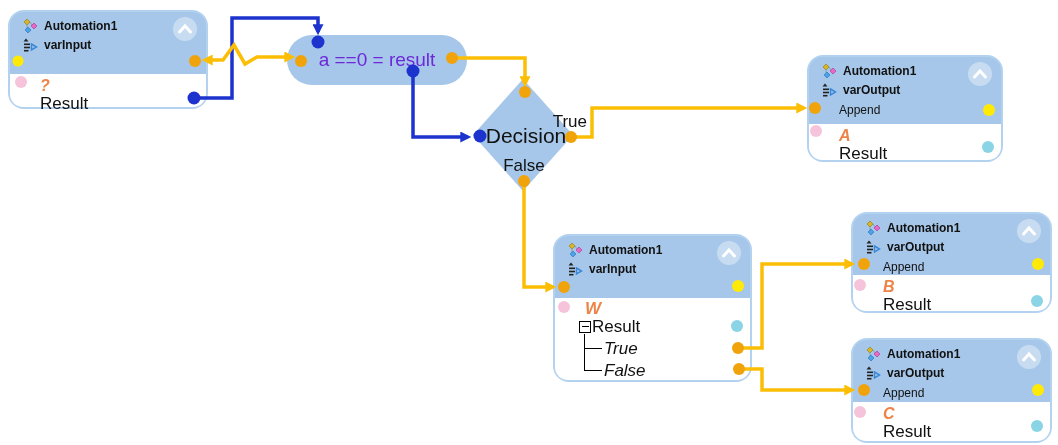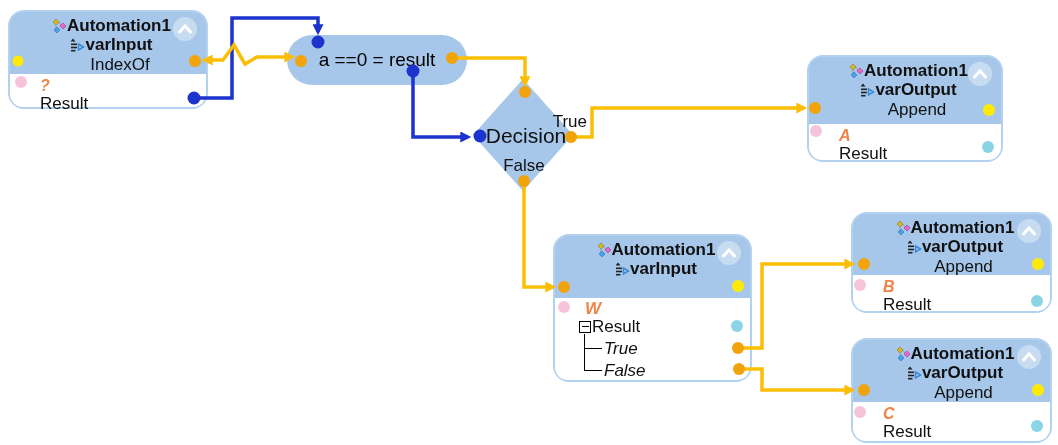--- a/index.html
+++ b/index.html
@@ -2,34 +2,34 @@
 <html><head>
 <meta charset="utf-8">
 <style>
   html,body{margin:0;padding:0;background:#ffffff;}
   .canvas{position:relative;width:1058px;height:445px;background:#ffffff;overflow:hidden;
           font-family:"Liberation Sans",sans-serif;color:#111;}
   
   .node{position:absolute;background:#a6c7e9;border:2px solid #b3d2ef;border-radius:16px;
         box-sizing:border-box;}
   .hdr{padding:4px 6px 0 12px;}
-  .hrow{height:19px;display:flex;align-items:center;font-size:17px;font-weight:bold;
-        white-space:nowrap;justify-content:center;}
+  .hrow{height:19px;display:flex;align-items:center;gap:6px;font-size:12px;font-weight:bold;
+        white-space:nowrap;}
   .hrow.method{height:21px;font-weight:normal;padding-left:18px;}
   .ic{width:16px;height:16px;flex:0 0 16px;display:inline-block;}
   .bd{position:absolute;left:0;right:0;bottom:0;background:#ffffff;
       border-radius:0 0 13px 13px;padding:3px 8px 0 30px;box-sizing:border-box;}
   .param{height:17px;line-height:17px;font-size:16px;font-weight:bold;font-style:italic;color:#ed8448;}
   .res{height:19px;line-height:19px;font-size:17px;color:#111;}
   .chev{position:absolute;top:4px;right:8px;width:26px;height:26px;border:none;background:transparent;
         padding:0;cursor:pointer;}
   
   .pill{position:absolute;left:287px;top:35px;width:180px;height:50px;border-radius:25px;
         background:#a6c7e9;display:flex;align-items:center;justify-content:center;
-        font-size:19px;color:#000000;}
+        font-size:19px;color:#6d28d9;}
   
   .abs{position:absolute;white-space:nowrap;}
   .sw-row{height:20px;line-height:20px;font-size:17px;display:flex;align-items:center;}
   .italic{font-style:italic;}
   .expander{width:12px;height:12px;border:1.5px solid #000;box-sizing:border-box;background:#fff;
             position:relative;display:inline-block;margin-right:1px;}
   .expander::after{content:"";position:absolute;left:1.5px;right:1.5px;top:50%;margin-top:-1px;
                    border-top:1.5px solid #000;}
   .tline{position:absolute;}
   
@@ -56,23 +56,20 @@
       <div class="hrow">
         <span class="ic"><svg width="16" height="16" viewBox="0 0 16 16">
               <path d="M4 1.5 L6.5 4.5 H1.5 Z" fill="#222"></path>
               <rect x="2" y="6.5" width="6" height="1.6" fill="#222"></rect>
               <rect x="2" y="9.7" width="6" height="1.6" fill="#222"></rect>
               <rect x="2" y="12.9" width="4.5" height="1.6" fill="#222"></rect>
               <path d="M9.5 7 L14.5 10 L9.5 13 Z" fill="none" stroke="#3a88d8" stroke-width="1.5"></path>
             </svg></span>
         <span>varInput</span>
       </div>
-      <div class="hrow method">
-          <span>IndexOf</span>
-        </div>
     </div>
     <div class="bd" style="top:62px">
       <div class="param">?</div>
       <div class="res">Result</div>
     </div>
     <button class="chev"><svg width="26" height="26" viewBox="0 0 26 26">
           <circle cx="13" cy="13" r="12" fill="#ffffff" opacity="0.38"></circle>
           <path d="M7.5 16 L13 10 L18.5 16" stroke="#fff" stroke-width="3" fill="none" stroke-linecap="round"></path>
         </svg></button>
   </div>

